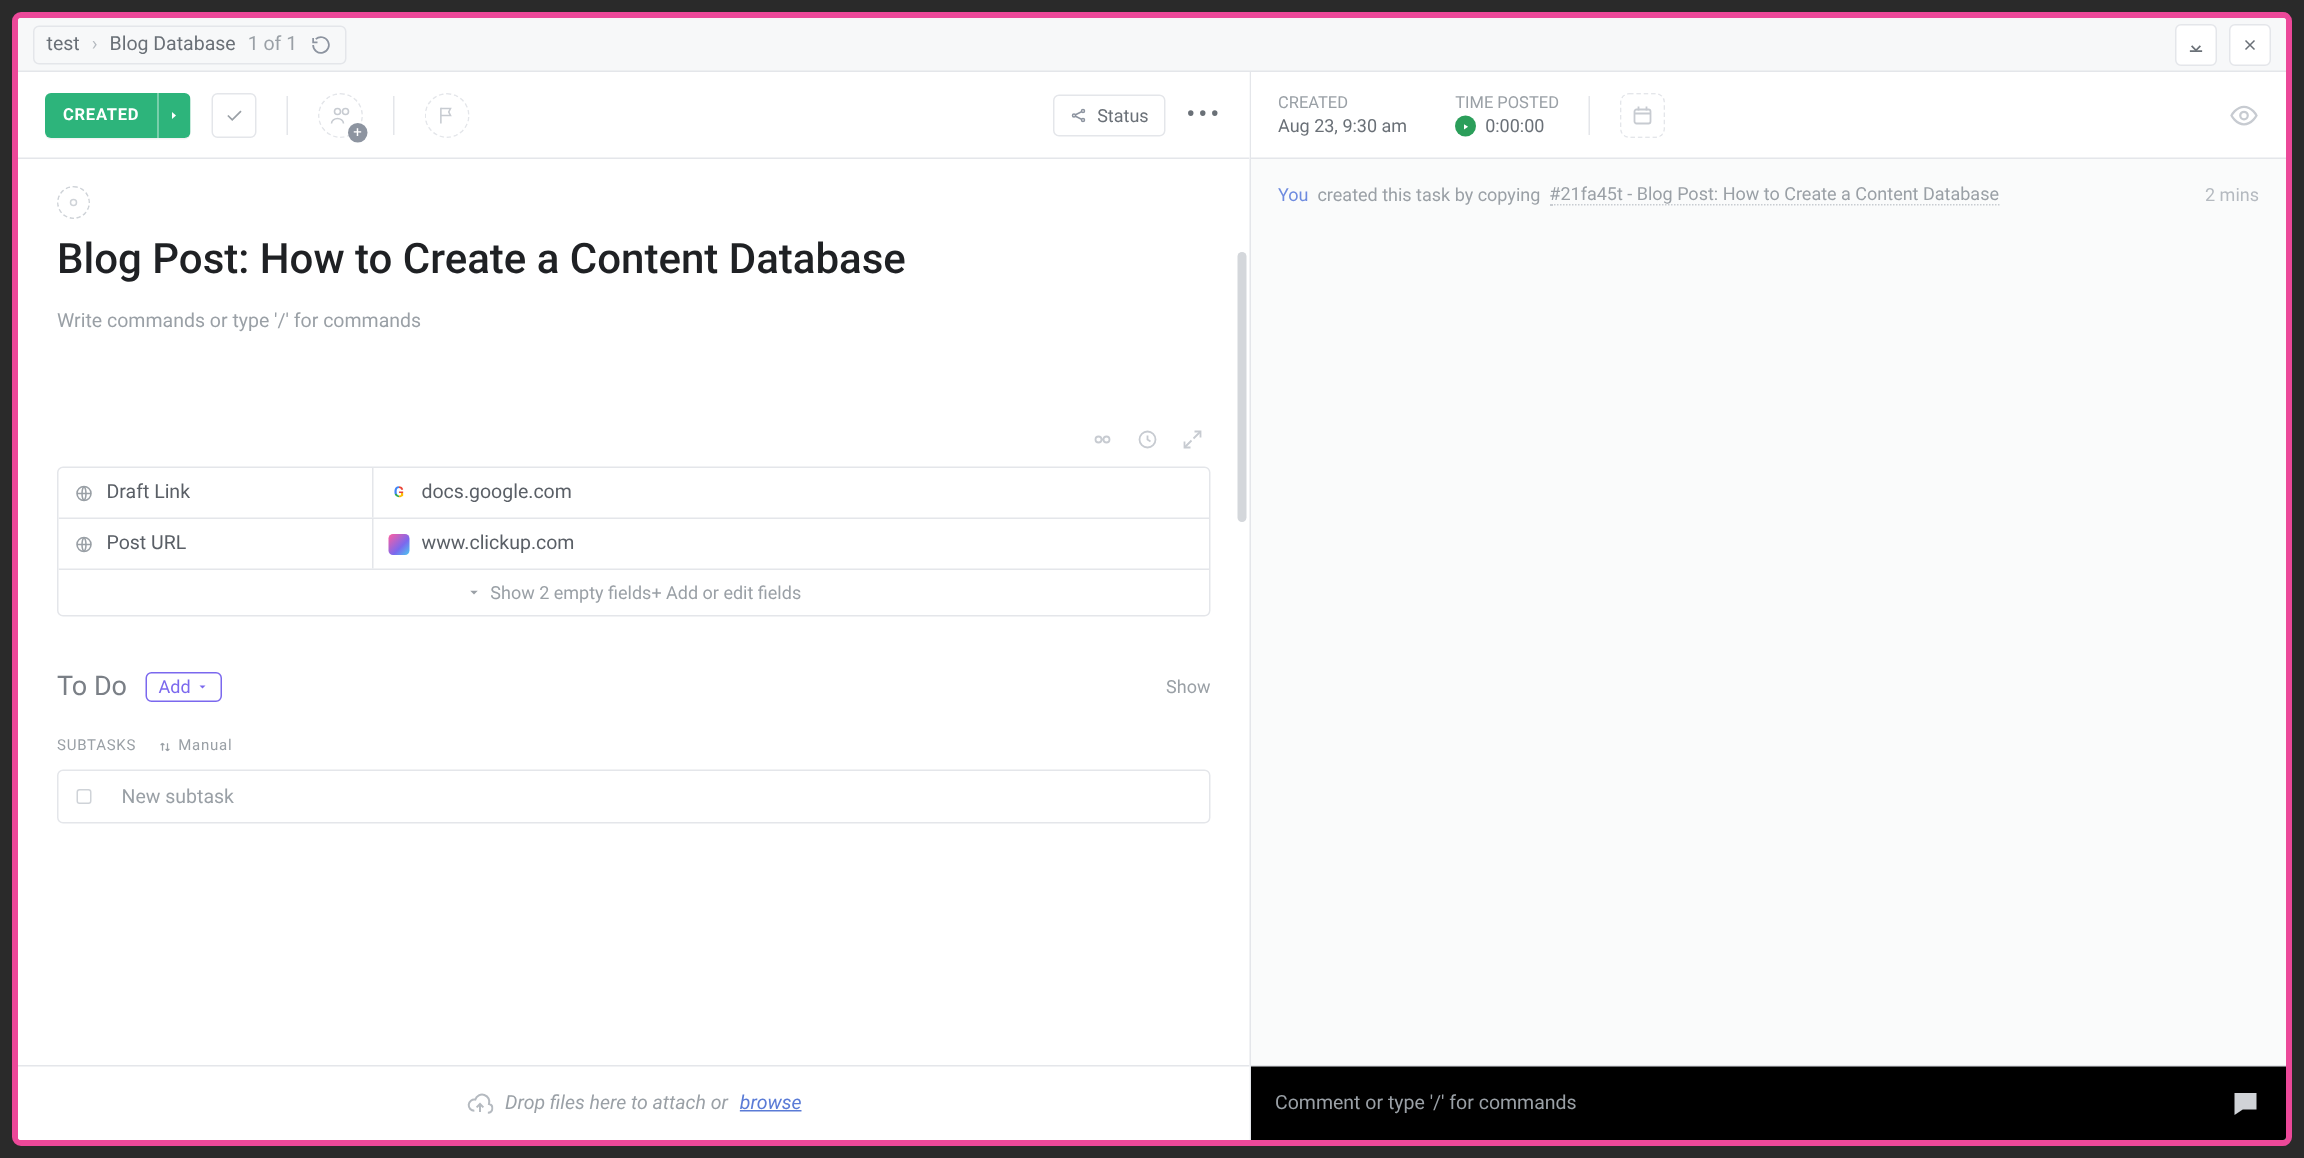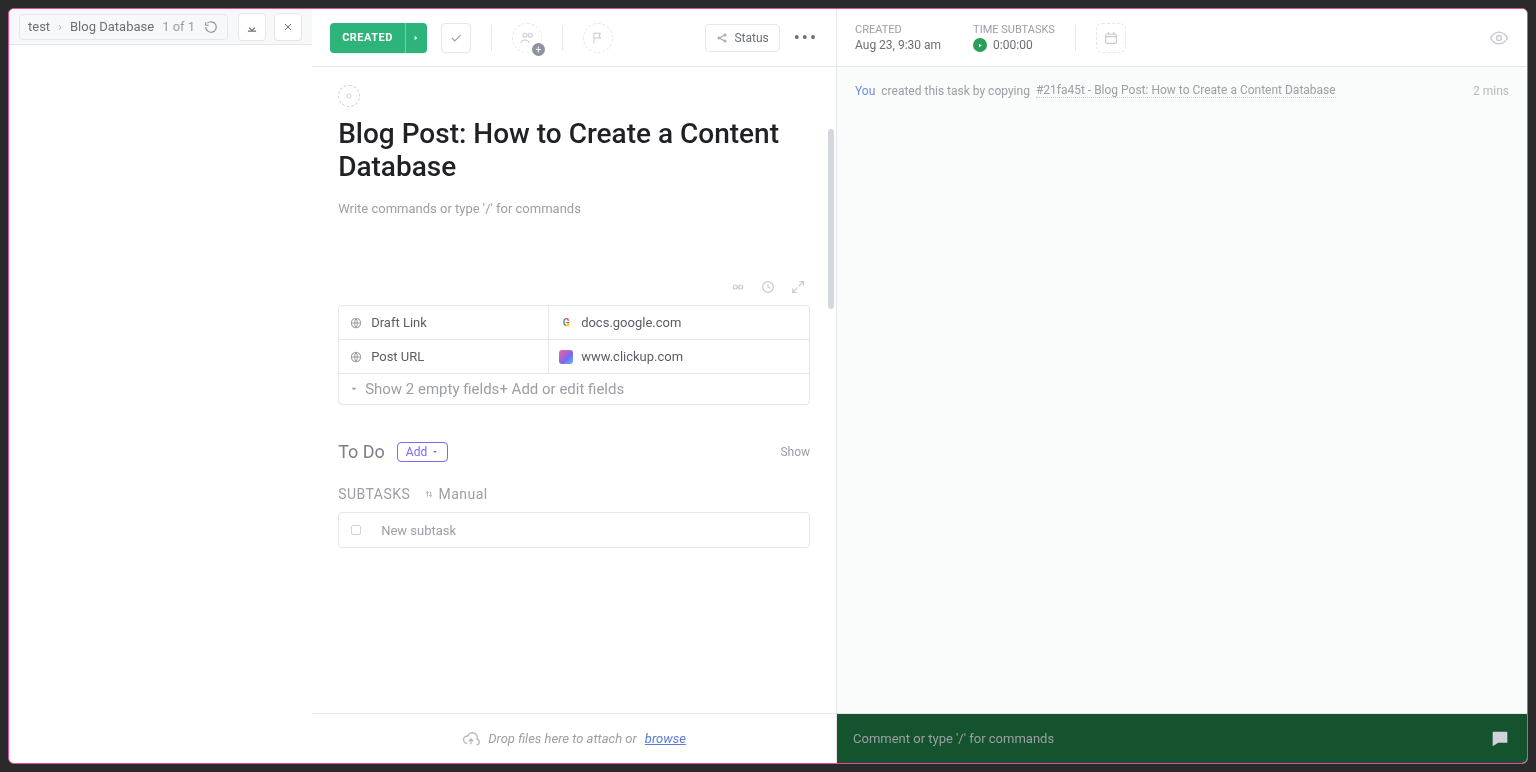--- a/index.html
+++ b/index.html
@@ -12,21 +12,21 @@
     --text:#2c2f33;
     --heading:#1f2124;
     --green:#2db47b;
     --green2:#4fb552;
     --chip-green:#5ab765;
     --purple:#7b68ee;
     --link:#6e8bdf;
   }
   *{box-sizing:border-box;font-family:-apple-system,BlinkMacSystemFont,"Segoe UI",Roboto,Helvetica,Arial,sans-serif}
   html,body{margin:0;height:100%;background:var(--bg)}
-  .frame{position:absolute;inset:8px;background:var(--panel);border-radius:6px;overflow:hidden;display:flex;border:1px solid #ec4899}
+  .frame{position:absolute;inset:8px;background:var(--panel);border-radius:6px;overflow:hidden;display:flex;flex-direction:column;border:4px solid #ec4899}
   
   .topbar{height:36px;background:var(--topbar);border-bottom:1px solid var(--border);display:flex;align-items:center;padding:0 10px;gap:10px;color:#6a7077;font-size:13px}
   .crumb-box{display:flex;align-items:center;gap:8px;border:1px solid var(--border);border-radius:4px;padding:4px 8px;background:#fff0;}
   .chev{color:var(--muted2)}
   .crumb-count{color:var(--muted)}
   .refresh{width:16px;height:16px;display:inline-flex;align-items:center;justify-content:center}
   .top-right{margin-left:auto;display:flex;gap:8px}
   .sqbtn{width:28px;height:28px;border:1px solid var(--border);border-radius:4px;background:#fff;color:#6a7077;display:flex;align-items:center;justify-content:center;cursor:pointer}
   
   .body{flex:1;display:flex;min-height:0}
@@ -56,43 +56,43 @@
   .title{font-size:28px;font-weight:500;color:var(--heading);margin:6px 0 18px 0}
   .desc{color:var(--muted);font-size:13px;min-height:72px}
   .desc-actions{display:flex;gap:14px;justify-content:flex-end;color:var(--muted2);padding-right:4px;margin-top:6px}
   
   .fields{margin-top:10px;border:1px solid var(--border);border-radius:4px;overflow:hidden}
   .frow{display:flex;align-items:center;height:34px;border-bottom:1px solid var(--border);font-size:13px;color:#5a5f66}
   .frow:last-child{border-bottom:none}
   .fcell-label{width:210px;padding:0 10px;display:flex;align-items:center;gap:8px;border-right:1px solid var(--border);height:100%}
   .fcell-val{flex:1;padding:0 10px;display:flex;align-items:center;gap:8px}
   .chip{background:var(--chip-green);color:#fff;font-size:11px;font-weight:600;border-radius:3px;padding:2px 8px}
-  .ffooter{display:flex;align-items:center;justify-content:flex-start;height:30px;padding:0 10px;color:var(--muted);font-size:15px}
+  .ffooter{display:flex;align-items:center;justify-content:center;height:30px;padding:0 10px;color:var(--muted);font-size:12px}
   
   .todo-row{display:flex;align-items:center;gap:12px;margin-top:36px}
   .todo-title{font-size:18px;color:#7a7f86}
   .add-pill{border:1px solid var(--purple);color:var(--purple);font-size:12px;border-radius:4px;padding:2px 8px;display:flex;align-items:center;gap:4px}
   .mine{margin-left:auto;color:var(--muted);font-size:12px}
-  .subhdr{display:flex;align-items:flex-start;gap:14px;margin-top:24px;color:var(--muted);font-size:14px;letter-spacing:.5px}
+  .subhdr{display:flex;align-items:flex-start;gap:14px;margin-top:24px;color:var(--muted);font-size:10px;letter-spacing:.5px}
   .subhdr .manual{color:var(--muted);display:flex;align-items:center;gap:4px}
   .newsub{margin-top:10px;border:1px solid var(--border);border-radius:4px;height:36px;display:flex;align-items:center;gap:20px;padding:0 12px;color:var(--muted);font-size:13px}
   .sq-dot{width:10px;height:10px;border:1.5px solid #cfd3d8;border-radius:2px}
   
   .left-footer{height:50px;border-top:1px solid var(--border);display:flex;align-items:center;justify-content:center;gap:8px;color:var(--muted);font-style:italic;font-size:13px;background:#fff}
   .left-footer a{color:#5a7bd6;text-decoration:underline;cursor:pointer}
   
   .vscroll{position:absolute;top:120px;bottom:60px;right:2px;width:6px;background:transparent}
   .vscroll .thumb{position:absolute;top:0;width:6px;height:180px;background:#d4d7db;border-radius:3px}
   
   .right-body{flex:1;overflow:auto;padding:16px 18px}
   .activity{display:flex;align-items:center;gap:6px;color:var(--muted);font-size:12px}
   .activity .you{color:#6e8bdf}
   .activity .copied{color:var(--muted);border-bottom:1px dotted #c8ccd1}
   .activity .time{margin-left:auto;color:var(--muted2)}
-  .right-footer{height:50px;border-top:1px solid var(--border);display:flex;align-items:center;padding:0 16px;gap:10px;color:var(--muted);font-size:13px;background:#14532d}
+  .right-footer{height:50px;border-top:1px solid var(--border);display:flex;align-items:center;padding:0 16px;gap:10px;color:var(--muted);font-size:13px;background:#000000}
   .right-footer .bubble{margin-left:auto;color:#d0d3d7}
   
   .ico{width:14px;height:14px;display:inline-block}
   .favicon-g{
     width:14px;height:14px;border-radius:2px;display:inline-flex;align-items:center;justify-content:center;
     font-size:10px;font-weight:700;
     background:conic-gradient(#ea4335 0 25%, #fbbc05 0 50%, #34a853 0 75%, #4285f4 0 100%);
     -webkit-background-clip:text;background-clip:text;color:transparent;
   }
   .favicon-cu{width:14px;height:14px;border-radius:3px;background:linear-gradient(135deg,#ff5ea0,#7b68ee 60%,#4cc9f0);display:inline-block}
@@ -290,21 +290,21 @@
       </div>
     </div>
 
     <div class="right">
       <div class="hdr" style="background:#fff">
         <div class="hdr-meta">
           <span>CREATED</span>
           <span class="val">Aug 23, 9:30 am</span>
         </div>
         <div class="hdr-meta" style="margin-left:18px">
-          <span>TIME SUBTASKS</span>
+          <span>TIME POSTED</span>
           <span class="val" style="display:flex;align-items:center">
             <span class="play-dot">
               <svg width="6" height="7" viewBox="0 0 24 24" fill="#fff">
                   <path d="M8 5l11 7-11 7z"></path>
                 </svg>
             </span>
             <span>0:00:00</span>
           </span>
         </div>
         <div class="vline"></div>

